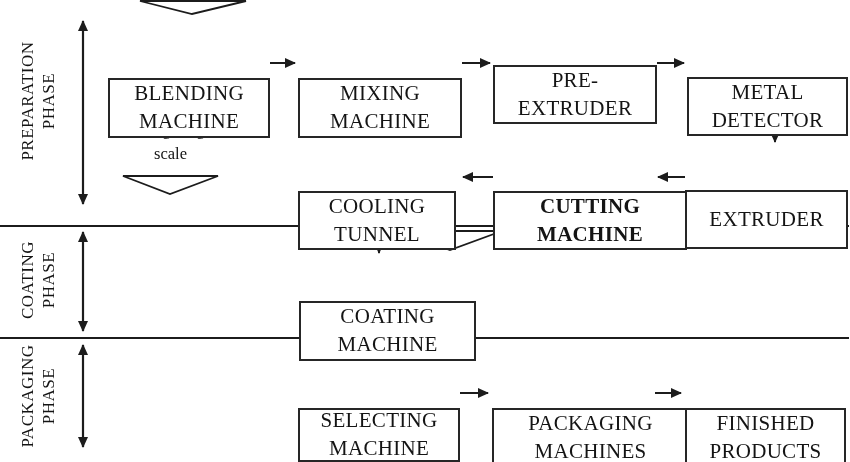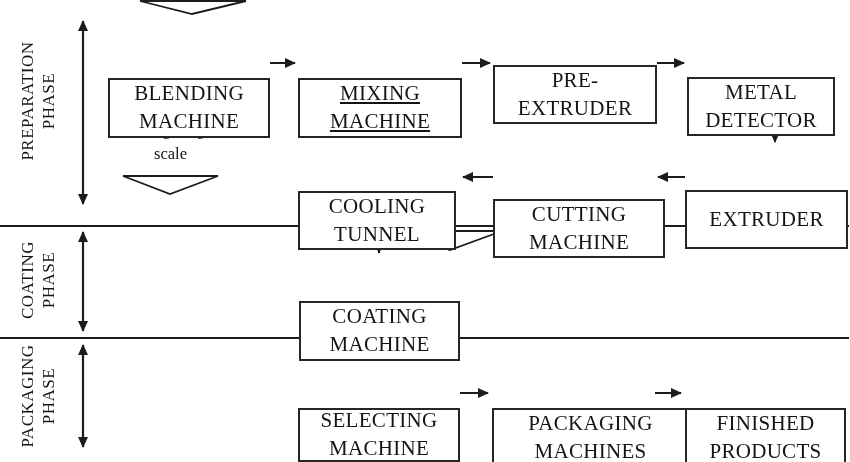--- a/index.html
+++ b/index.html
@@ -74,46 +74,46 @@
 PHASE</span>
   </div>
 
   <div class="note" style="left:108px; top:118px; width:125px;">Weighting
 scale</div>
 
   <div class="box" style="left:108px; top:33px; width:162px; height:60px;">
     <span>BLENDING
 MACHINE</span>
   </div>
-  <div class="box" style="left:298px; top:33px; width:164px; height:60px;text-decoration:underline;">
+  <div class="box" style="left:298px; top:33px; width:164px; height:60px;">
     <span>MIXING
 MACHINE</span>
   </div>
   <div class="box" style="left:493px; top:20px; width:164px; height:59px;">
     <span>PRE-
 EXTRUDER</span>
   </div>
-  <div class="box" style="left:687px; top:32px; width:148px; height:59px;align-items:center;">
+  <div class="box" style="left:687px; top:32px; width:161px; height:59px;align-items:center;">
     <span>METAL
 DETECTOR</span>
   </div>
 
   <div class="box" style="left:298px; top:146px; width:158px; height:59px;">
     <span>COOLING
 TUNNEL</span>
   </div>
-  <div class="box" style="left:493px; top:154px; width:172px; height:59px;">
+  <div class="box" style="left:493px; top:146px; width:194px; height:59px;font-weight:bold;">
     <span>CUTTING
 MACHINE</span>
   </div>
   <div class="box" style="left:685px; top:145px; width:163px; height:59px;">
     <span>EXTRUDER</span>
   </div>
 
-  <div class="box" style="left:299px; top:256px; width:161px; height:60px;">
+  <div class="box" style="left:299px; top:256px; width:177px; height:60px;">
     <span>COATING
 MACHINE</span>
   </div>
 
   <div class="box" style="left:298px; top:363px; width:162px; height:54px;">
     <span>SELECTING
 MACHINE</span>
   </div>
   <div class="box" style="left:492px; top:363px; width:197px; height:59px;">
     <span>PACKAGING

